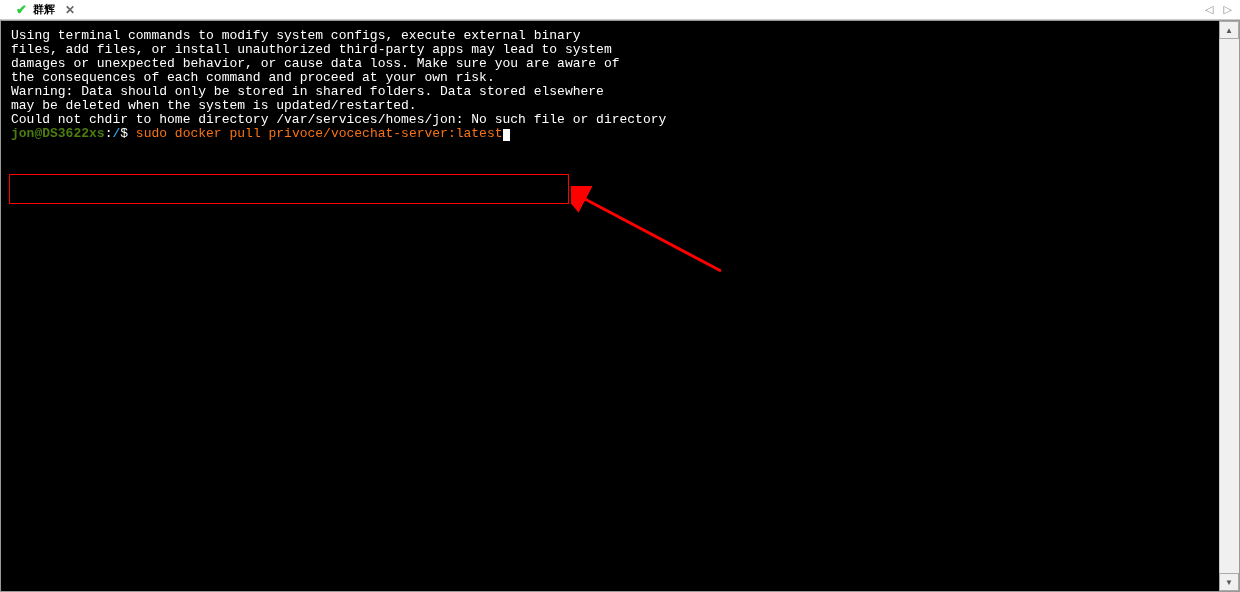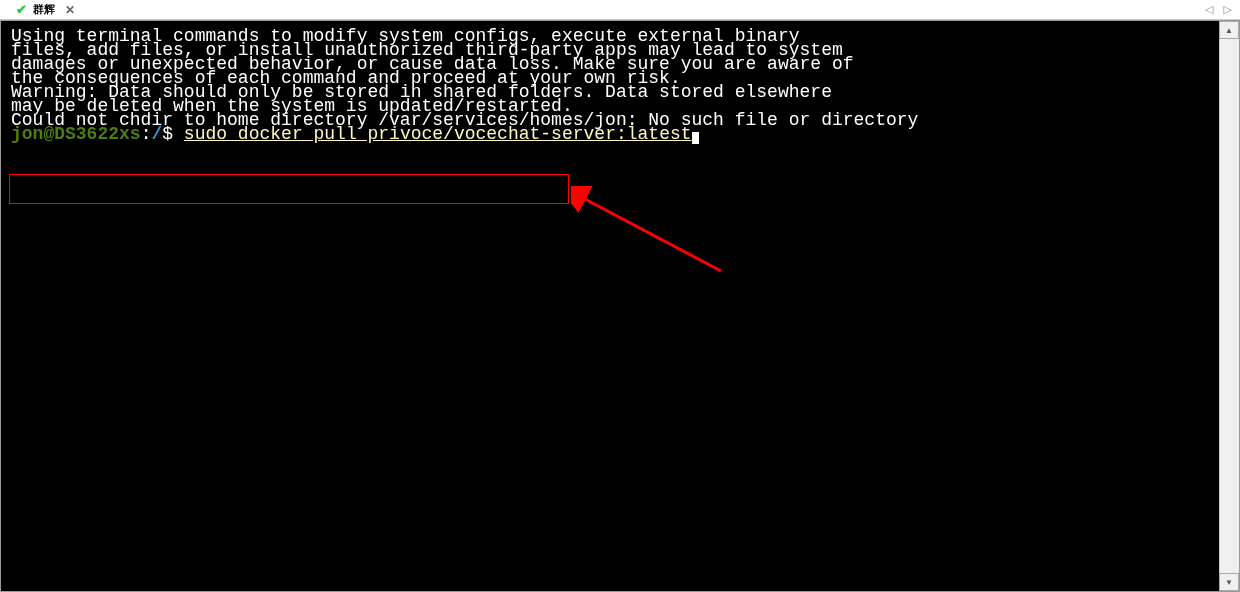--- a/index.html
+++ b/index.html
@@ -63,21 +63,21 @@
       height: 572px;
       border: 1px solid #999;
       background: #000;
     }
     .terminal {
       width: 1218px;
       height: 570px;
       background: #000;
       color: #fff;
       font-family: "Courier New", monospace;
-      font-size: 18px;
+      font-size: 13px;
       line-height: 14px;
       padding: 8px 8px 8px 10px;
       white-space: pre;
       position: relative;
     }
     .scrollbar-track {
       position: absolute;
       right: 0;
       top: 0;
       width: 20px;
@@ -126,22 +126,21 @@
       color: #fff;
     }
     .prompt-path {
       color: #3498db;
       font-weight: bold;
     }
     .prompt-dollar {
       color: #fff;
     }
     .cmd-text {
-      color: #fef9c3;
-      text-decoration: underline;
+      color: #f97316;
     }
     .cursor-block {
       display: inline-block;
       width: 7px;
       height: 12px;
       background: #fff;
       vertical-align: text-bottom;
     }
     .highlight-box {
       position: absolute;

